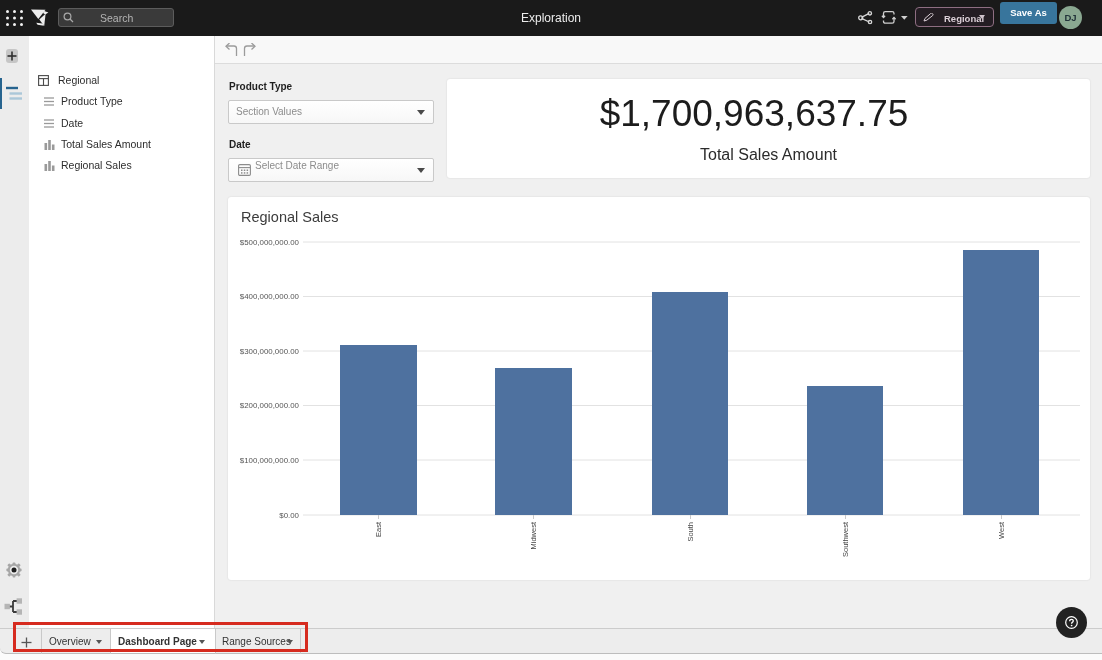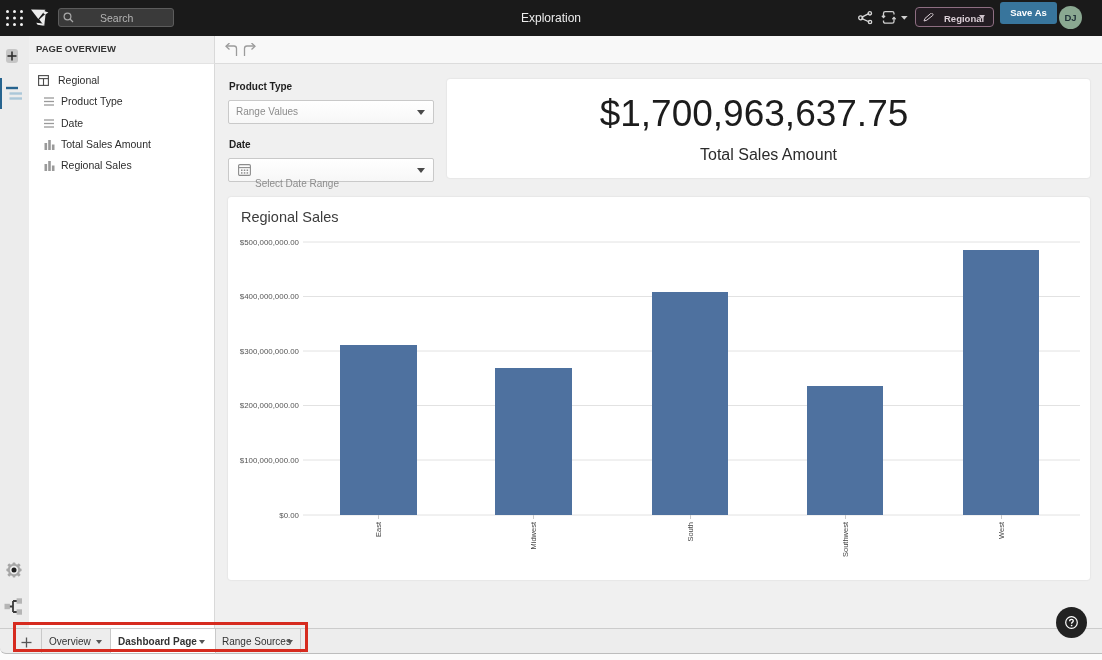--- a/index.html
+++ b/index.html
@@ -164,21 +164,20 @@
   </svg>
 
   <svg class="abs" style="left:4px;top:598px" width="20" height="17" viewBox="0 0 20 17">
     <path d="M 5,8.5 L 9,8.5 M 9,3 L 9,14 M 9,3 L 13,3 M 9,14 L 13,14" stroke="#3b3b3b" stroke-width="1.8" fill="none"></path>
     <rect x="0.5" y="5.8" width="5.4" height="5.4" fill="#b5b5b5"></rect>
     <rect x="12.6" y="0.3" width="5.4" height="5.4" fill="#b5b5b5"></rect>
     <rect x="12.6" y="11.3" width="5.4" height="5.4" fill="#b5b5b5"></rect>
   </svg>
 
   <div class="abs" id="panel"></div>
-  <div class="abs" id="panelhead">PAGE OVERVIEW</div>
 
   <svg class="abs" style="left:38px;top:75px" width="11" height="11" viewBox="0 0 11 11">
     <rect x="0.6" y="0.6" width="9.8" height="9.8" fill="none" stroke="#4b4b4b" stroke-width="1.1"></rect>
     <line x1="0.6" y1="3.6" x2="10.4" y2="3.6" stroke="#4b4b4b" stroke-width="1.1"></line>
     <line x1="5.5" y1="3.6" x2="5.5" y2="10.4" stroke="#4b4b4b" stroke-width="1.1"></line>
   </svg>
   <div class="abs treetxt" style="left:58px;top:74px">Regional</div>
 
   <svg class="abs" style="left:44px;top:97px" width="10" height="9" viewBox="0 0 10 9">
     <g stroke="#9a9a9a" stroke-width="1.3">
@@ -223,38 +222,38 @@
     <g stroke="#9b9b9b" stroke-width="1.3" fill="none">
       <path d="M 11.5,13 L 11.5,5.5 A 2.5,2.5 0 0 0 9,3 L 1.5,3"></path>
       <path d="M 4.5,0 L 1,3.2 L 4.5,6.4"></path>
       <path d="M 19.5,13 L 19.5,5.5 A 2.5,2.5 0 0 1 22,3 L 29.5,3"></path>
       <path d="M 26.5,0 L 30,3.2 L 26.5,6.4"></path>
     </g>
   </svg>
 
   <div class="abs flabel" style="left:229px;top:81px">Product Type</div>
   <div class="abs dropdown" style="left:228px;top:100px"></div>
-  <div class="abs ddtext" style="left:236px;top:106px">Range Values</div>
+  <div class="abs ddtext" style="left:236px;top:106px">Section Values</div>
   <div class="abs ddcaret" style="left:417px;top:110px"></div>
 
   <div class="abs flabel" style="left:229px;top:139px">Date</div>
   <div class="abs dropdown" style="left:228px;top:158px"></div>
   <svg class="abs" style="left:238px;top:163px" width="13" height="13" viewBox="0 0 13 13">
     <rect x="0.6" y="1.6" width="11.8" height="10.8" rx="1.2" fill="none" stroke="#8c8c8c" stroke-width="1.1"></rect>
     <line x1="0.6" y1="4.6" x2="12.4" y2="4.6" stroke="#8c8c8c" stroke-width="1.1"></line>
     <g fill="#8c8c8c">
       <rect x="3" y="6.5" width="1.5" height="1.5"></rect>
         <rect x="5.8" y="6.5" width="1.5" height="1.5"></rect>
         <rect x="8.6" y="6.5" width="1.5" height="1.5"></rect>
       <rect x="3" y="9.2" width="1.5" height="1.5"></rect>
         <rect x="5.8" y="9.2" width="1.5" height="1.5"></rect>
         <rect x="8.6" y="9.2" width="1.5" height="1.5"></rect>
     </g>
   </svg>
-  <div class="abs ddtext" style="left:255px;top:178px">Select Date Range</div>
+  <div class="abs ddtext" style="left:255px;top:160px">Select Date Range</div>
   <div class="abs ddcaret" style="left:417px;top:168px"></div>
 
   <div class="abs" id="kpicard"></div>
   <div class="abs" id="kpinum">$1,700,963,637.75</div>
   <div class="abs" id="kpisub">Total Sales Amount</div>
 
   <div class="abs" id="chartcard"></div>
   <svg class="abs" style="left:228px;top:197px" width="862" height="383" viewBox="0 0 862 383">
     <text x="13" y="25" font-size="14.5" fill="#3c3c3c">Regional Sales</text>
     <g stroke="#e2e2e2" stroke-width="1">

